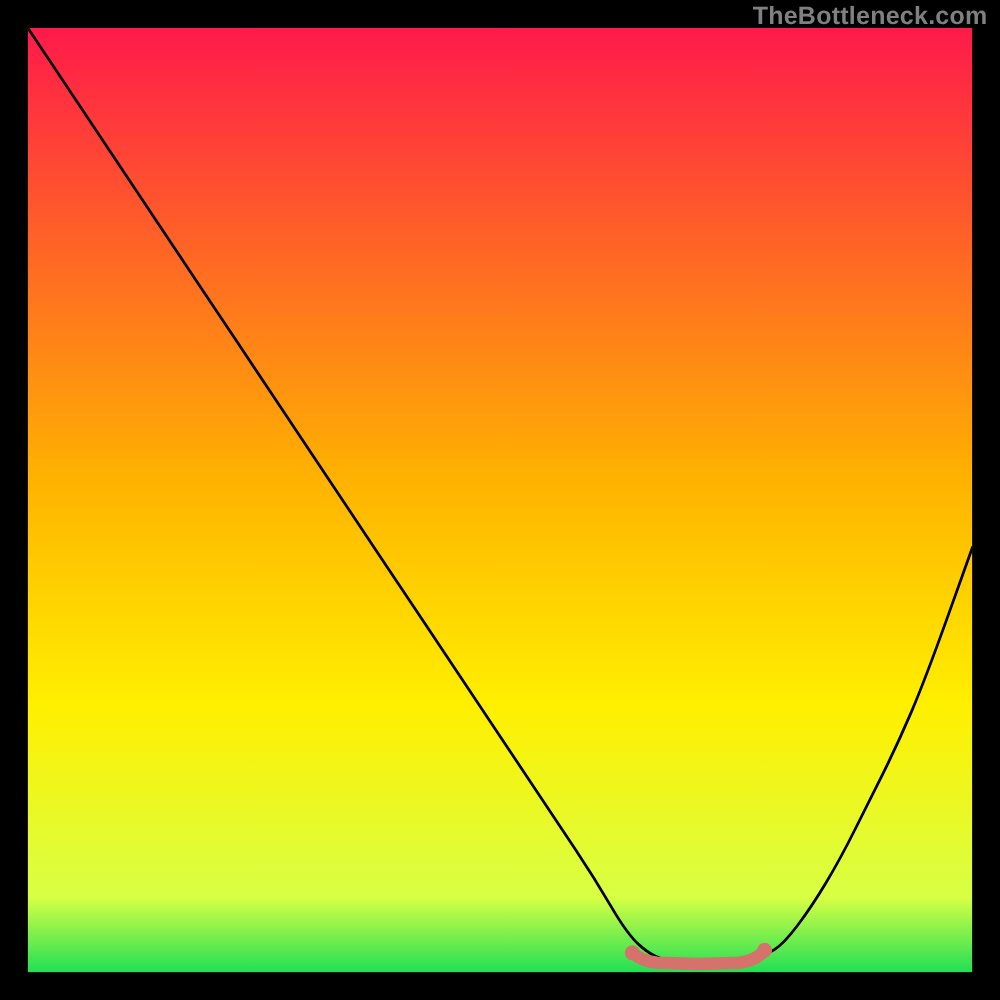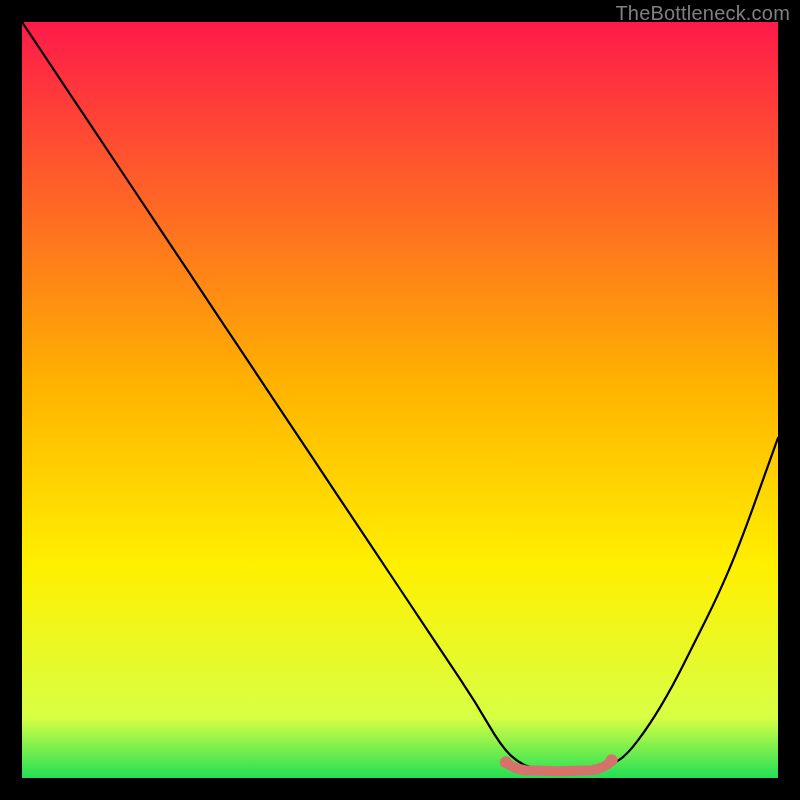--- a/index.html
+++ b/index.html
@@ -16,21 +16,21 @@
     width: 800px;
     height: 800px;
     background: #000;
   }
   .watermark {
     position: absolute;
     top: 2px;
     right: 10px;
     color: #808080;
     font-size: 20px;
-    font-weight: 400;
+    font-weight: 700;
     letter-spacing: 0.2px;
     z-index: 10;
     text-align: right;
     user-select: none;
   }
   .plot-area {
     position: absolute;
     left: 22px;
     top: 22px;
     width: 756px;

